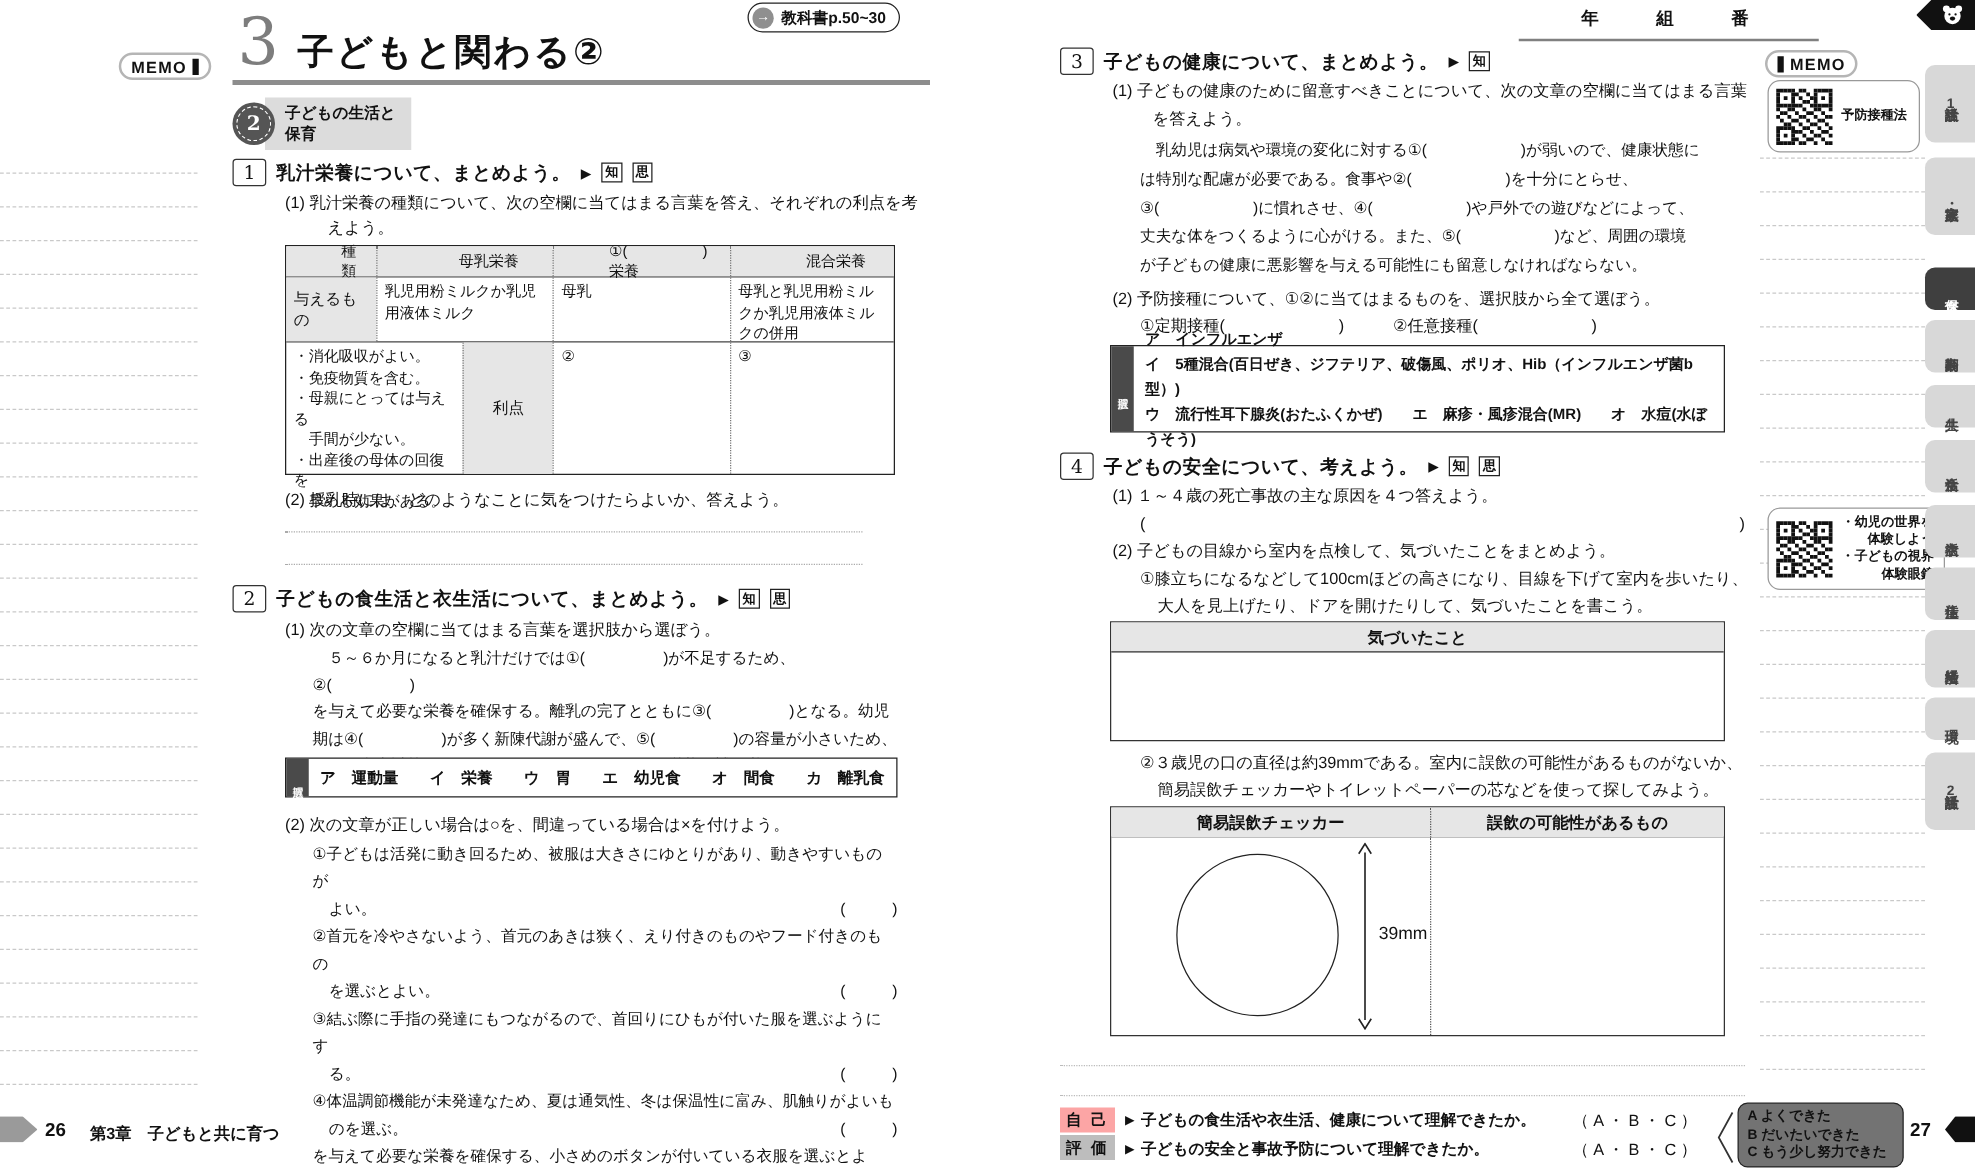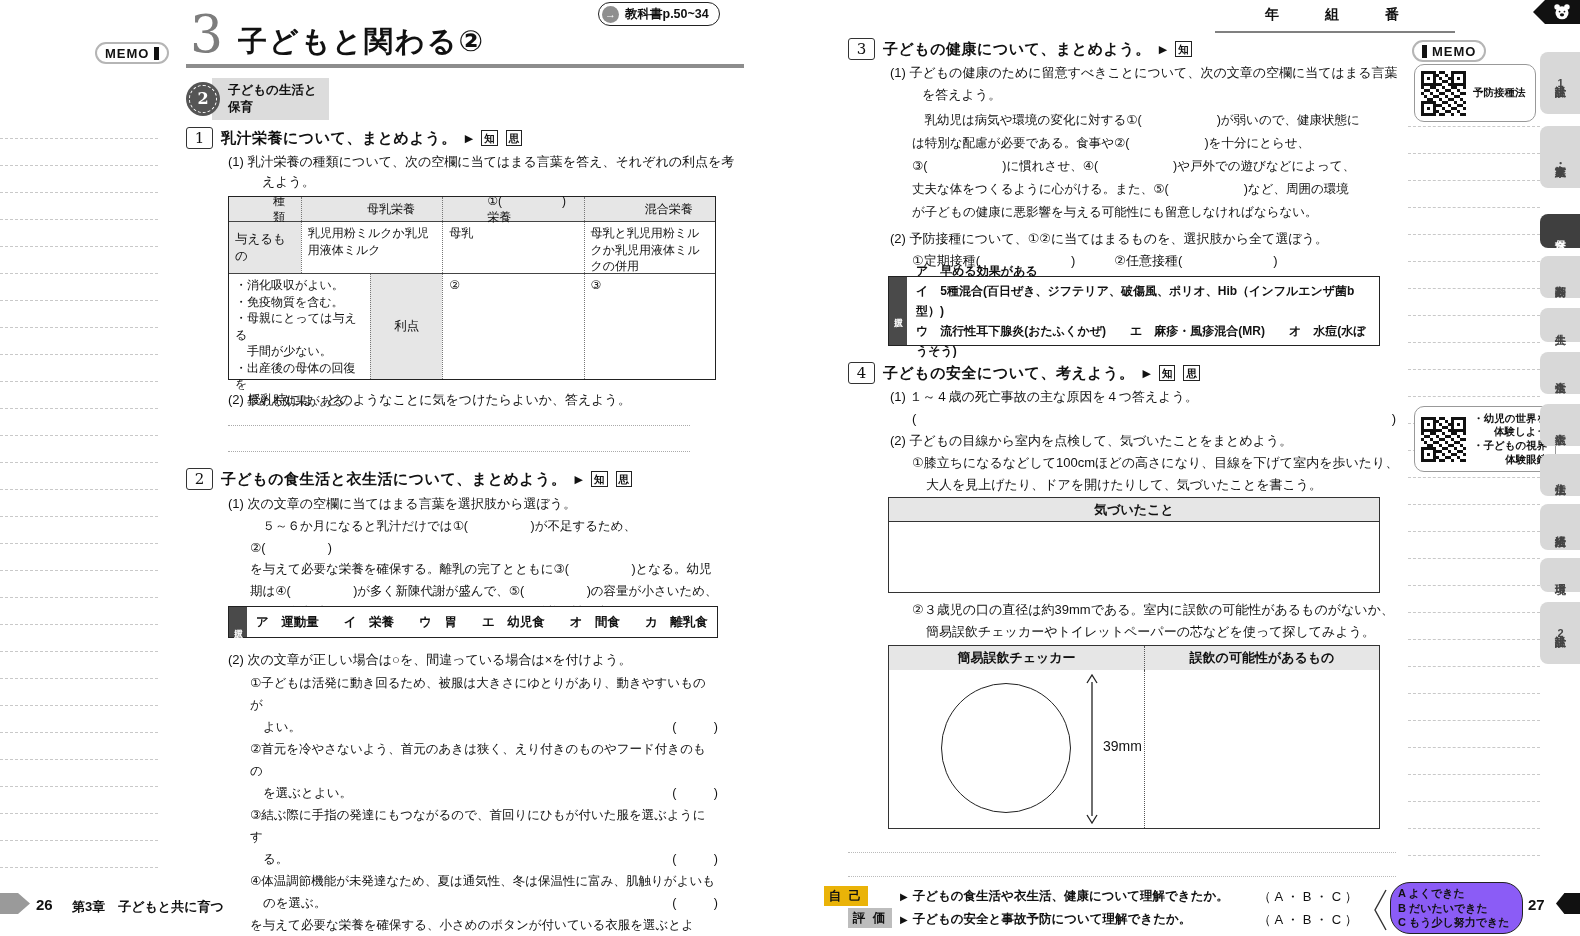--- a/index.html
+++ b/index.html
@@ -88,21 +88,21 @@
   .qr { display:grid; grid-template-columns:repeat(15,1fr); width:45px; height:45px; flex:none; }
   .qr span { background:transparent; }
   .qr span.on { background:#111; }
   .qr-label { font-size:10.5px; font-weight:bold; line-height:1.3;text-align:right; }
 
   
   .eval-lab { width:44px; height:20px; display:flex; align-items:center; justify-content:center;
     font-size:12.5px; font-weight:bold; letter-spacing:2px; }
   .eval-row { display:flex; align-items:center; gap:5px; font-size:12.5px; font-weight:bold; }
   .eval-scale { font-size:13px; }
-  .legend-box { border:1.6px solid #222; border-radius:20px; padding:3px 7px; background:#8b5cf6; }
+  .legend-box { border:1.6px solid #222; border-radius:8px; padding:3px 7px; background:#737373; }
   .legend-box div { font-size:11px; font-weight:bold; line-height:14.5px; }
 
   .footer-no { font-size:15px; font-weight:bold; }
   .footer-ch { font-size:13px; font-weight:bold; }
 
   .name-line { width:240px; text-align:center; font-size:14px; font-weight:bold; letter-spacing:6px;
     border-bottom:2px solid #808080; padding-bottom:7px; }
 </style>
 </head>
 <body>
@@ -146,21 +146,21 @@
 </div>
 
 <div class="abs lesson-no" style="left:190px;top:8px;">3</div>
 <div class="abs lesson-title" style="left:238px;top:22px;">子どもと関わる②</div>
 <div class="abs title-rule" style="left:186px;top:64px;width:558px;"></div>
 
 <div class="abs tb-badge" style="left:598px;top:2px;">
   <span class="circ">
       <span>→</span>
     </span>
-  <span class="lbl">教科書p.50~34</span>
+  <span class="lbl">教科書p.50~30</span>
 </div>
 
 <div class="abs unit" style="left:186px;top:78px;">
   <div class="seal">
       <span>2</span>
     </div>
   <div class="unit-label">子どもの生活と
 保育</div>
 </div>
 
@@ -266,21 +266,21 @@
   <div>丈夫な体をつくるように心がける。また、⑤(　　　　　　)など、周囲の環境</div>
   <div>が子どもの健康に悪影響を与える可能性にも留意しなければならない。</div>
 </div>
 
 <div class="abs para" style="left:890px;top:229px;">(2) 予防接種について、①②に当てはまるものを、選択肢から全て選ぼう。</div>
 <div class="abs para" style="left:912px;top:251px;">①定期接種(　　　　　　　)　　　②任意接種(　　　　　　　)</div>
 
 <div class="abs choices-box" style="left:888px;top:276px;width:492px;height:70px;">
   <div class="choices-tag">選択肢</div>
   <div class="choices-body" style="font-size:12px;">
-    <div>ア　早める効果がある</div>
+    <div>ア　インフルエンザ</div>
     <div>イ　5種混合(百日ぜき、ジフテリア、破傷風、ポリオ、Hib（インフルエンザ菌b型）)</div>
     <div>ウ　流行性耳下腺炎(おたふくかぜ)　　エ　麻疹・風疹混合(MR)　　オ　水痘(水ぼうそう)</div>
   </div>
 </div>
 
 <div class="abs qhead" style="left:848px;top:362px;">
   <span class="qnum">4</span>
   <span class="qtitle">子どもの安全について、考えよう。</span>
   <span class="qarrow">▶</span>
   <span class="qtag">知</span>
@@ -318,21 +318,21 @@
       </svg>
       <div style="position:absolute;left:214px;top:68px;font-size:14px;">39mm</div>
     </div>
     <div style="flex:1;border-left:1px dotted #555;"></div>
   </div>
 </div>
 
 <div class="abs dotline" style="left:848px;top:852px;width:548px;border-color:#bbb;"></div>
 <div class="abs dotline" style="left:848px;top:876px;width:548px;border-color:#bbb;"></div>
 
-<div class="abs eval-lab" style="left:824px;top:886px;background:#eab308;">自 己</div>
+<div class="abs eval-lab" style="left:848px;top:886px;background:#fca5a5;">自 己</div>
 <div class="abs eval-lab" style="left:848px;top:908px;background:#bdbdbd;">評 価</div>
 
 <div class="abs eval-row" style="left:900px;top:888px;">
   <span style="font-size:10px;">▶</span>
   <span>子どもの食生活や衣生活、健康について理解できたか。</span>
 </div>
 <div class="abs eval-scale" style="left:1258px;top:888px;">（ A ・ B ・ C ）</div>
 <div class="abs eval-row" style="left:900px;top:911px;">
   <span style="font-size:10px;">▶</span>
   <span>子どもの安全と事故予防について理解できたか。</span>

